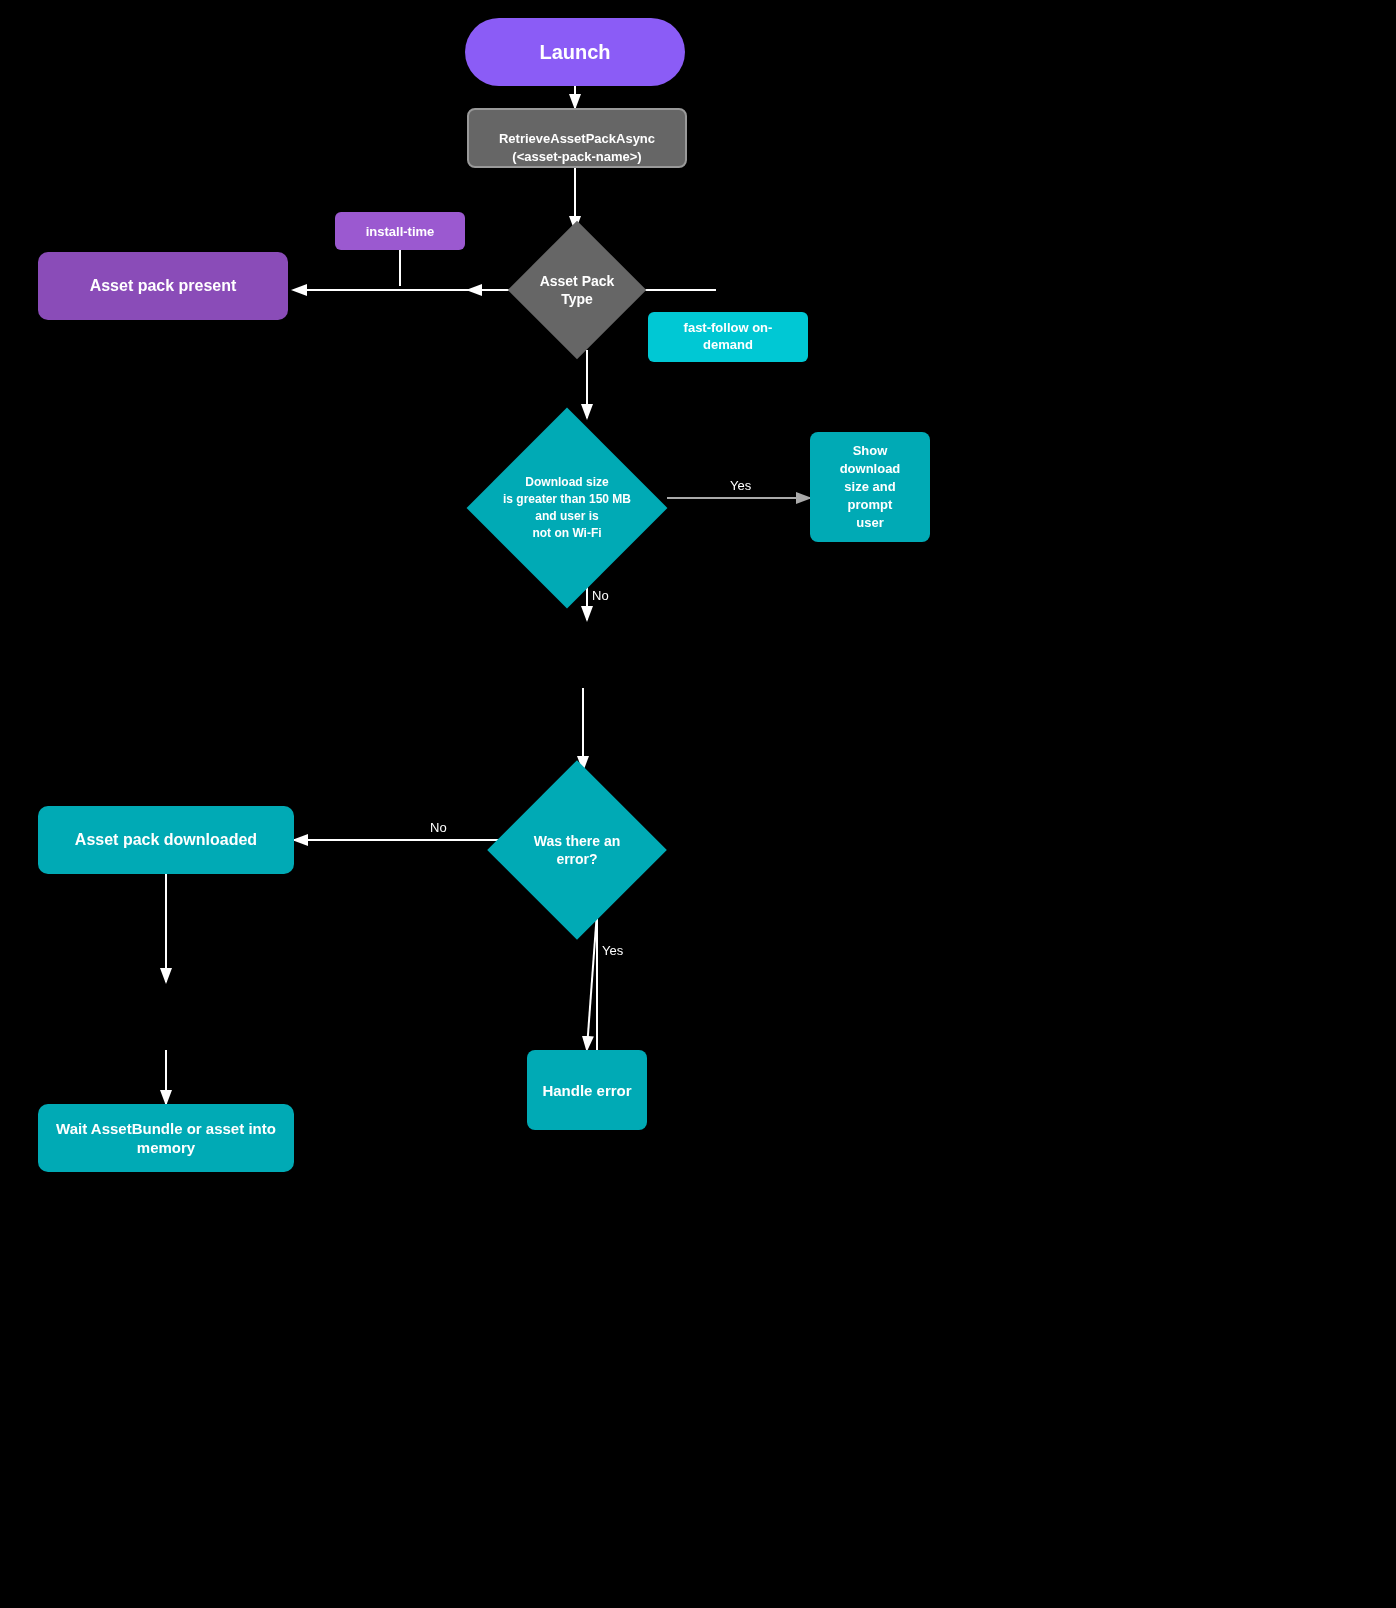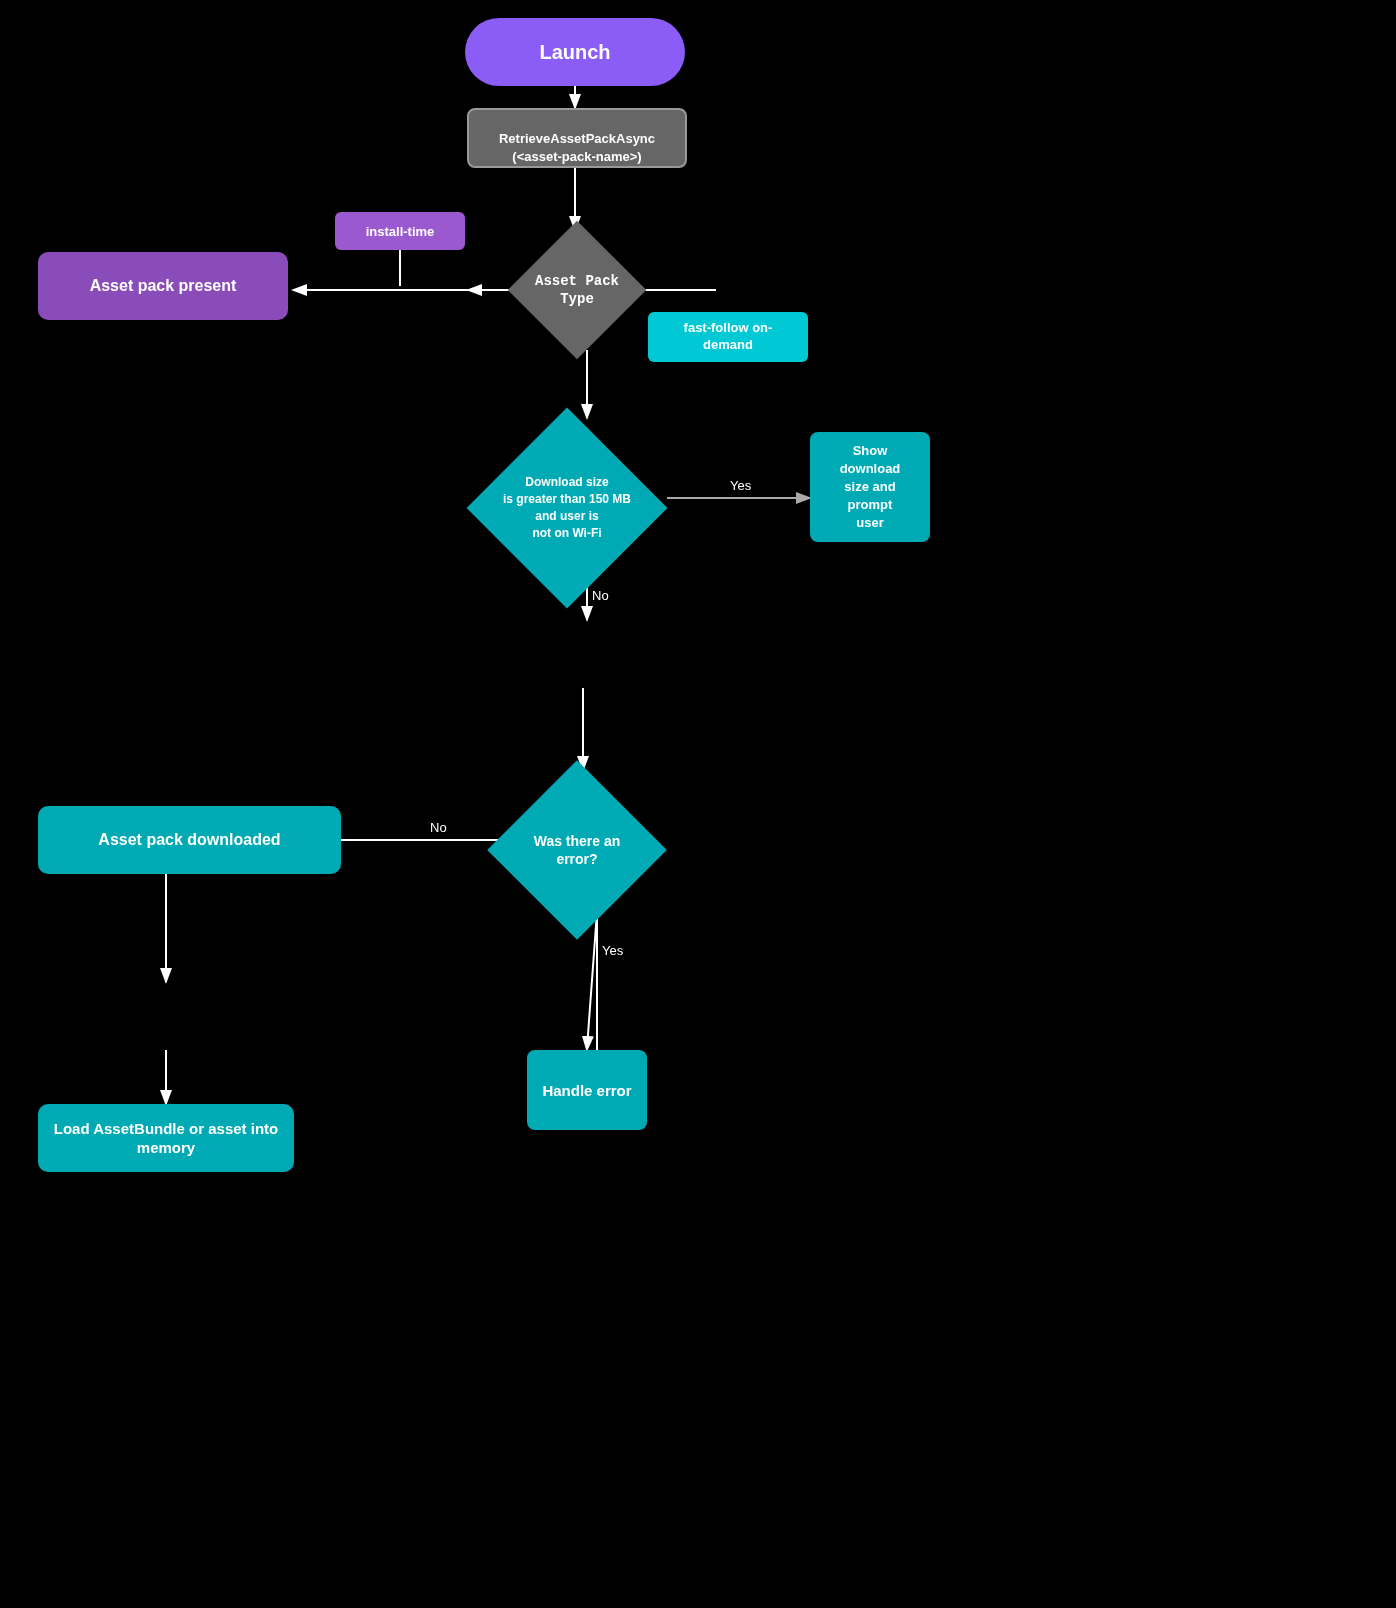--- a/index.html
+++ b/index.html
@@ -190,21 +190,21 @@
 
   <div class="node node-pill" style="left:465px; top:18px; width:220px; height:68px; font-size:20px; font-weight:bold;">Launch</div>
 
   <div class="node node-rect node-rect-gray" style="left:467px; top:108px; width:220px; height:60px; font-size:13px; line-height:1.4;">
     <span>RetrieveAssetPackAsync<br>(&lt;asset-pack-name&gt;)</span>
   </div>
 
   <div class="node node-label-purple" style="left:335px; top:212px; width:130px; height:38px; font-size:13px;">install-time</div>
 
   <div class="node-diamond-container" style="left:507px; top:220px; width:140px; height:140px;">
-    <div class="node-diamond" style="width:140px; height:140px;font-family:Liberation Mono, monospace;">
+    <div class="node-diamond" style="width:140px; height:140px;">
       <div class="diamond-bg" style="width:98px; height:98px; background:#666;"></div>
       <div class="diamond-text" style="font-size:14px; font-weight:bold; line-height:1.3;">
         <span>Asset Pack<br>Type</span>
       </div>
     </div>
   </div>
 
   <div class="node node-label-cyan" style="left:648px; top:312px; width:160px; height:50px; font-size:13px; line-height:1.3;">fast-follow
 on-demand</div>
 
@@ -226,22 +226,22 @@
 
   <div class="node-diamond-container" style="left:487px; top:760px; width:180px; height:180px;">
     <div class="node-diamond diamond-teal" style="width:180px; height:180px;">
       <div class="diamond-bg" style="width:127px; height:127px;"></div>
       <div class="diamond-text" style="font-size:14px; line-height:1.3;">
         <span>Was there an<br>error?</span>
       </div>
     </div>
   </div>
 
-  <div class="node node-rect node-rect-teal" style="left:38px; top:806px; width:303px; height:68px; font-size:16px; border-radius:10px;">Asset pack downloaded</div>
+  <div class="node node-rect node-rect-teal" style="left:38px; top:806px; width:256px; height:68px; font-size:16px; border-radius:10px;">Asset pack downloaded</div>
 
 
   <div class="node node-rect node-rect-teal" style="left:527px; top:1050px; width:120px; height:80px; font-size:15px; border-radius:8px;">Handle
 error</div>
 
-  <div class="node node-rect node-rect-teal" style="left:38px; top:1104px; width:256px; height:68px; font-size:15px; border-radius:10px; line-height:1.3;">Load AssetBundle or
+  <div class="node node-rect node-rect-teal" style="left:38px; top:1104px; width:256px; height:68px; font-size:15px; border-radius:10px; line-height:1.3;">Wait AssetBundle or
 asset into memory</div>
 
 </div>
 
 </body></html>

